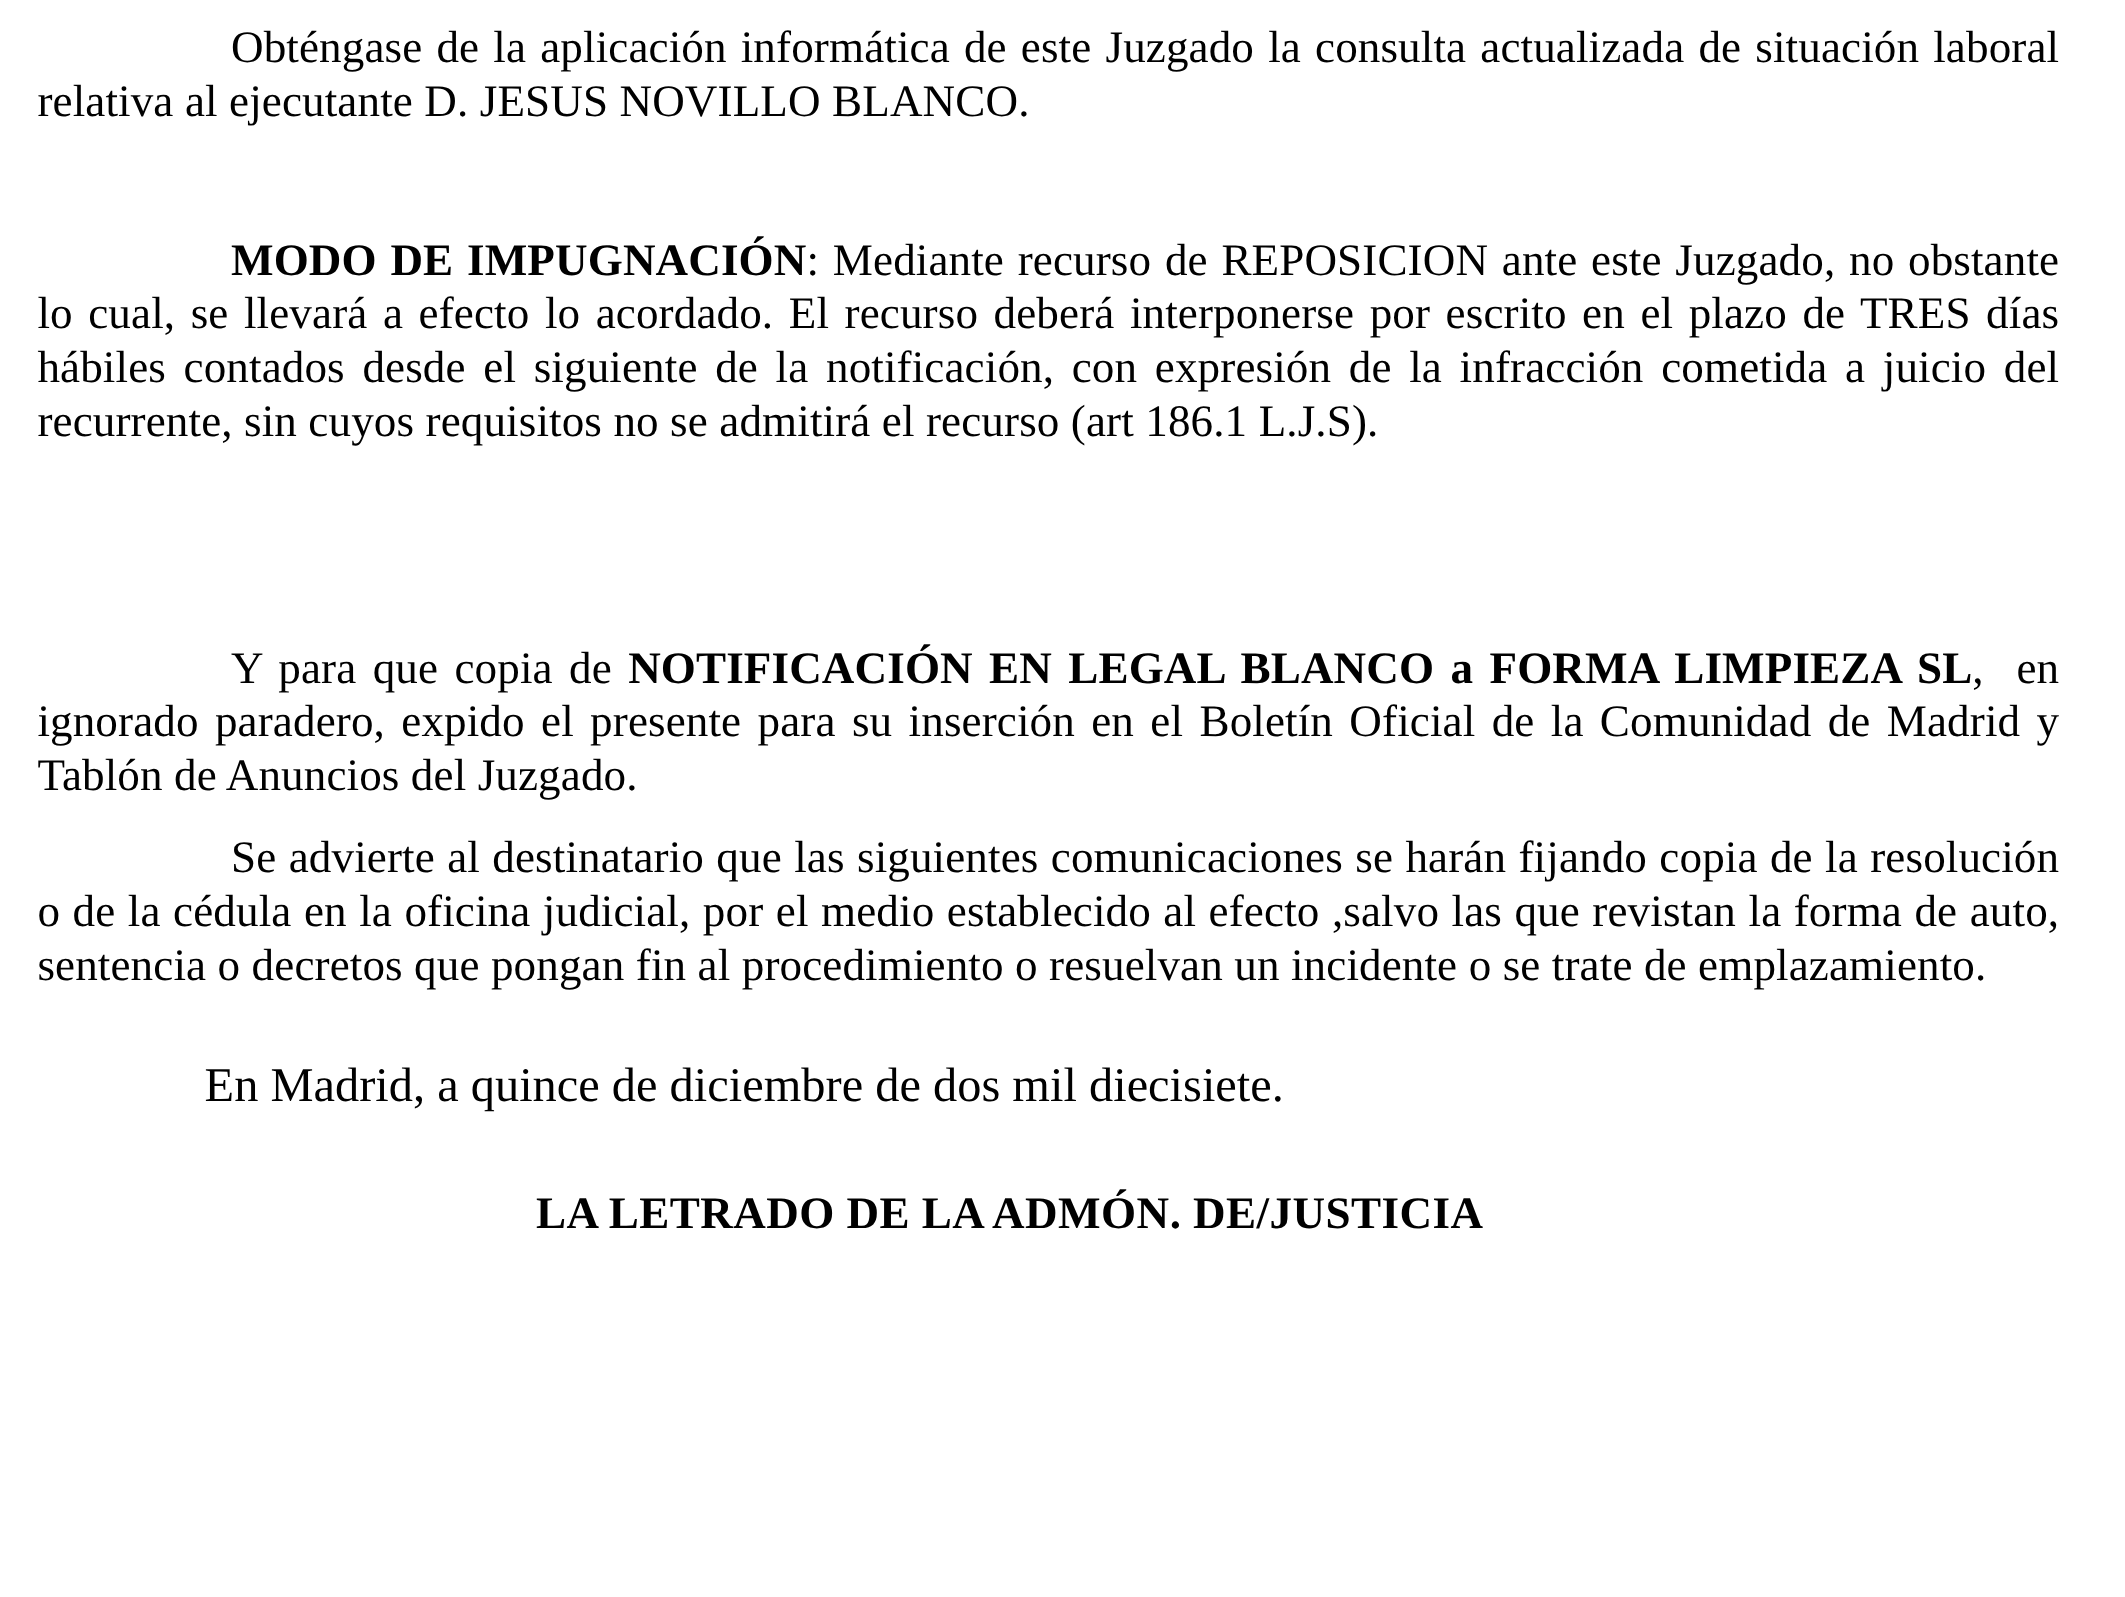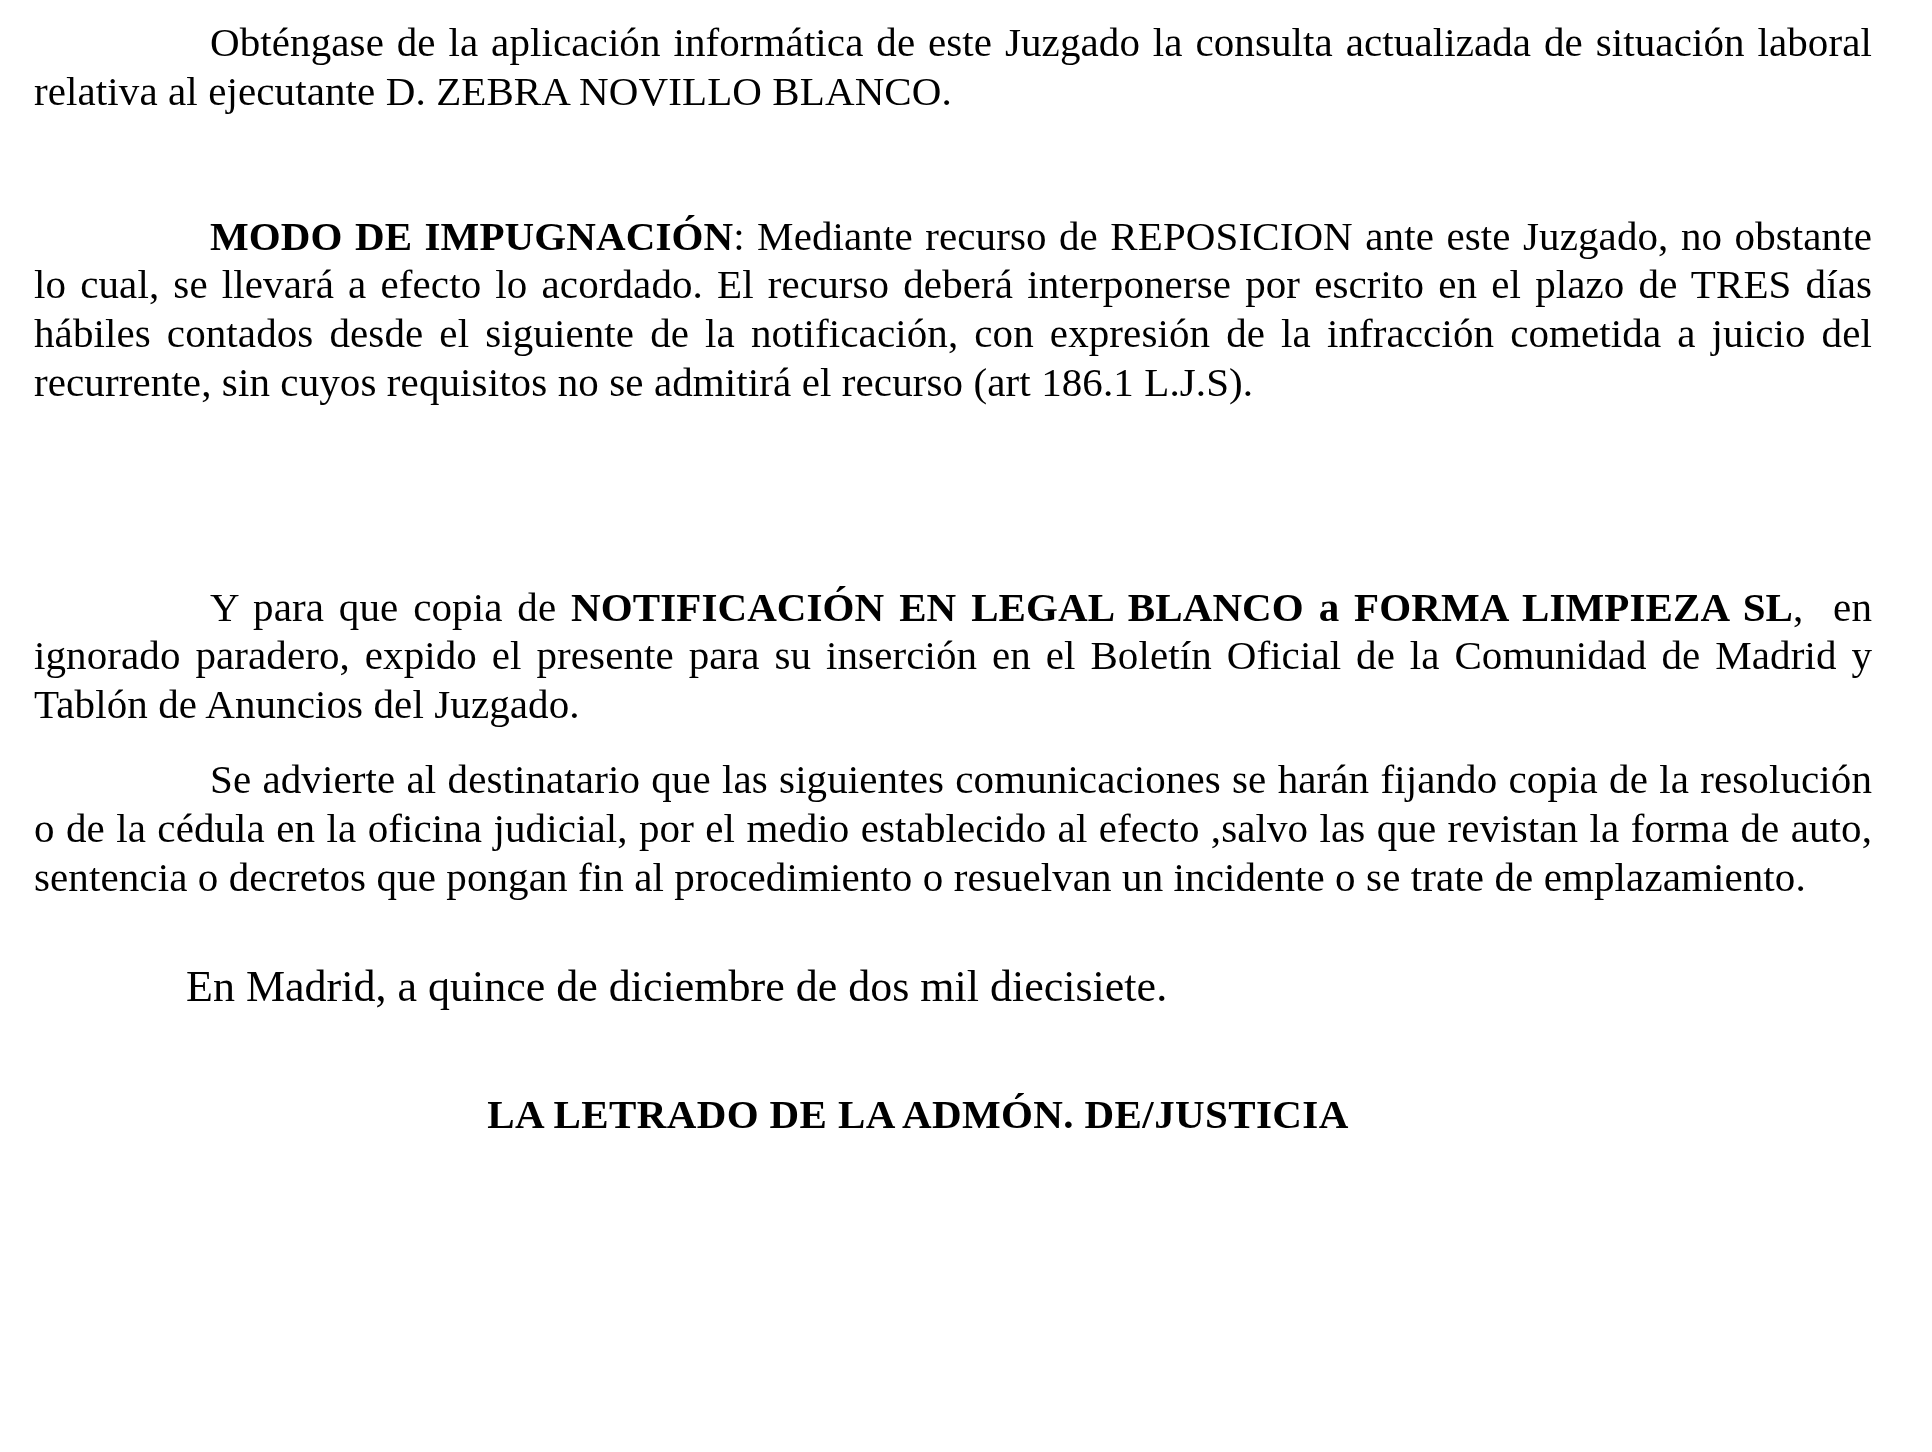--- a/index.html
+++ b/index.html
@@ -29,42 +29,42 @@
     margin: 0;
     text-indent: 176px;
     letter-spacing: 0.1px;
   }
   .gap-sm { height: 26px; }
   .gap-md { height: 96px; }
   .gap-lg { height: 176px; }
   .gap-xl { height: 60px; }
   b, .bold { font-weight: bold; margin-top: 44px; }
   .signature-line {
-    margin: 16px;
+    margin: 4px;
     font-size: 41px;
     font-weight: bold;
     text-align: center;
     letter-spacing: 0.4px;
     padding-right: 70px;
   }
   .closing {
     text-indent: 152px;
     font-size: 44px;
     line-height: 1.19;
     margin: 0;
   }
   .para span { white-space: pre-wrap; }
 </style>
 </head>
 <body>
 
 <div class="page">
 
   <p class="para">
-    <span>Obténgase de la aplicación informática de este Juzgado la consulta actualizada de situación laboral relativa al ejecutante D. ZEBRA NOVILLO BLANCO.</span>
+    <span>Obténgase de la aplicación informática de este Juzgado la consulta actualizada de situación laboral relativa al ejecutante D. JESUS NOVILLO BLANCO.</span>
   </p>
 
   <div class="gap-md"></div>
 
   <p class="para">
     <b>MODO DE IMPUGNACIÓN</b><span>: Mediante recurso de REPOSICION ante este Juzgado, no obstante lo cual, se llevará a efecto lo acordado. El recurso deberá interponerse por escrito en el plazo de TRES días hábiles contados desde el siguiente de la notificación, con expresión de la infracción cometida a juicio del recurrente, sin cuyos requisitos no se admitirá el recurso (art 186.1 L.J.S).</span>
   </p>
 
   <div class="gap-lg"></div>
 

